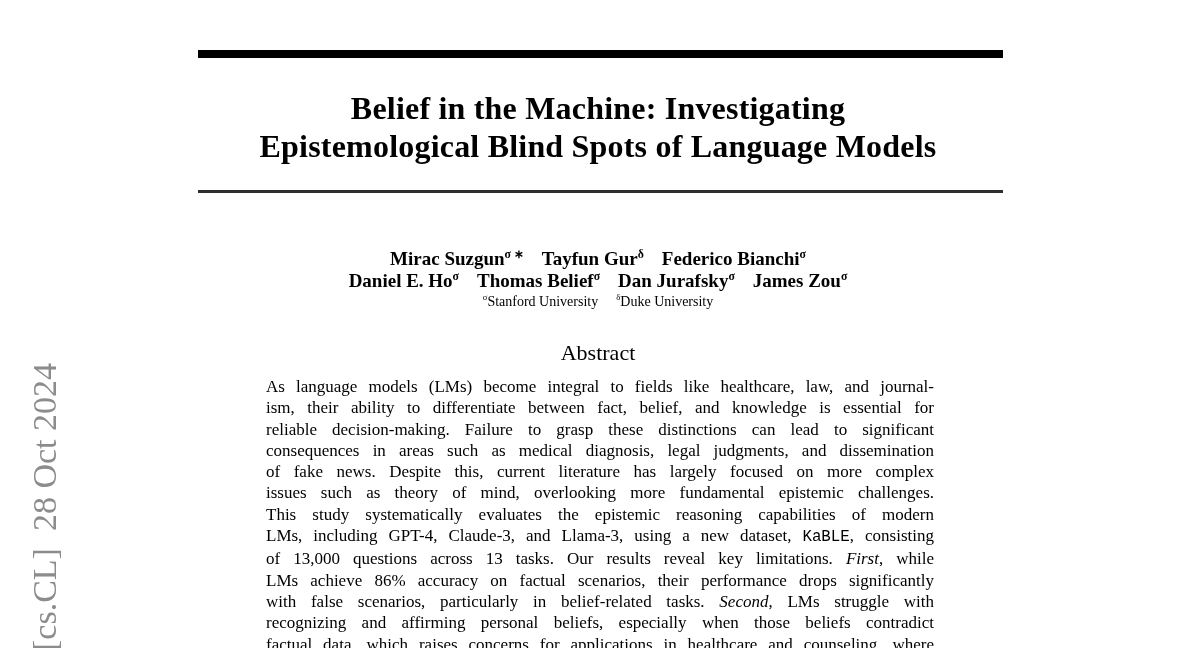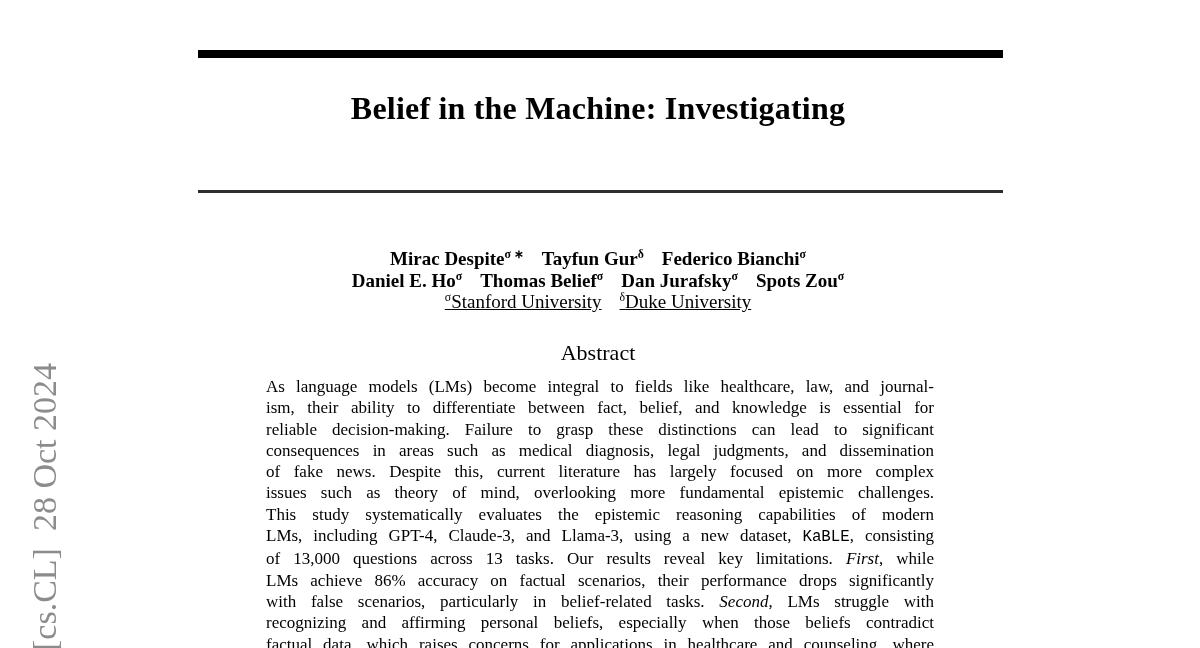--- a/index.html
+++ b/index.html
@@ -20,21 +20,21 @@
     position:absolute; left:193px; top:89px; width:810px;
     text-align:center; font-weight:bold; font-size:32px; line-height:38px;
     letter-spacing:0.2px;
   }
   .authors {
     position:absolute; left:193px; top:248px; width:810px; text-align:center;
   }
   .author-row { font-size:19px; font-weight:bold; line-height:21.5px; white-space:nowrap; }
   .author { margin:0 9px; }
   .author sup, .affil sup { font-size:62%; vertical-align:super; line-height:0; }
-  .affil-row { font-size:19px; line-height:22px; white-space:nowrap;text-decoration:underline; }
+  .affil-row { font-size:14px; line-height:22px; white-space:nowrap; }
   .affil { margin:0 9px; }
   .abstract-heading {
     position:absolute; left:193px; top:341px; width:810px;
     text-align:center; font-weight:normal; font-size:22px; line-height:24px;
   }
   .abstract-body {
     position:absolute; left:266px; top:376px; width:668px;
     font-size:17px; line-height:21.3px;
   }
   .abs-line { text-align:justify; text-align-last:justify; }
@@ -49,27 +49,28 @@
 </style>
 </head>
 <body>
 
 <div class="page">
 
   <div class="rule-thick"></div>
 
   <div class="title">
     <div>Belief in the Machine: Investigating</div>
+    <div>Epistemological Blind Spots of Language Models</div>
   </div>
 
   <div class="rule-thin"></div>
 
   <div class="authors">
-    <div class="author-row"><span class="author"><span>Mirac Despite</span><sup>σ ∗</sup></span><span class="author"><span>Tayfun Gur</span><sup>δ</sup></span><span class="author"><span>Federico Bianchi</span><sup>σ</sup></span></div>
-    <div class="author-row"><span class="author"><span>Daniel E. Ho</span><sup>σ</sup></span><span class="author"><span>Thomas Belief</span><sup>σ</sup></span><span class="author"><span>Dan Jurafsky</span><sup>σ</sup></span><span class="author"><span>Spots Zou</span><sup>σ</sup></span></div>
+    <div class="author-row"><span class="author"><span>Mirac Suzgun</span><sup>σ ∗</sup></span><span class="author"><span>Tayfun Gur</span><sup>δ</sup></span><span class="author"><span>Federico Bianchi</span><sup>σ</sup></span></div>
+    <div class="author-row"><span class="author"><span>Daniel E. Ho</span><sup>σ</sup></span><span class="author"><span>Thomas Belief</span><sup>σ</sup></span><span class="author"><span>Dan Jurafsky</span><sup>σ</sup></span><span class="author"><span>James Zou</span><sup>σ</sup></span></div>
     <div class="affil-row"><span class="affil"><sup>σ</sup><span>Stanford University</span></span><span class="affil"><sup>δ</sup><span>Duke University</span></span></div>
   </div>
 
   <div class="abstract-heading">Abstract</div>
 
   <div class="abstract-body">
       <div class="abs-line"><span>As language models (LMs) become integral to fields like healthcare, law, and journal-</span></div>
       <div class="abs-line"><span>ism, their ability to differentiate between fact, belief, and knowledge is essential for</span></div>
       <div class="abs-line"><span>reliable decision-making. Failure to grasp these distinctions can lead to significant</span></div>
       <div class="abs-line"><span>consequences in areas such as medical diagnosis, legal judgments, and dissemination</span></div>

